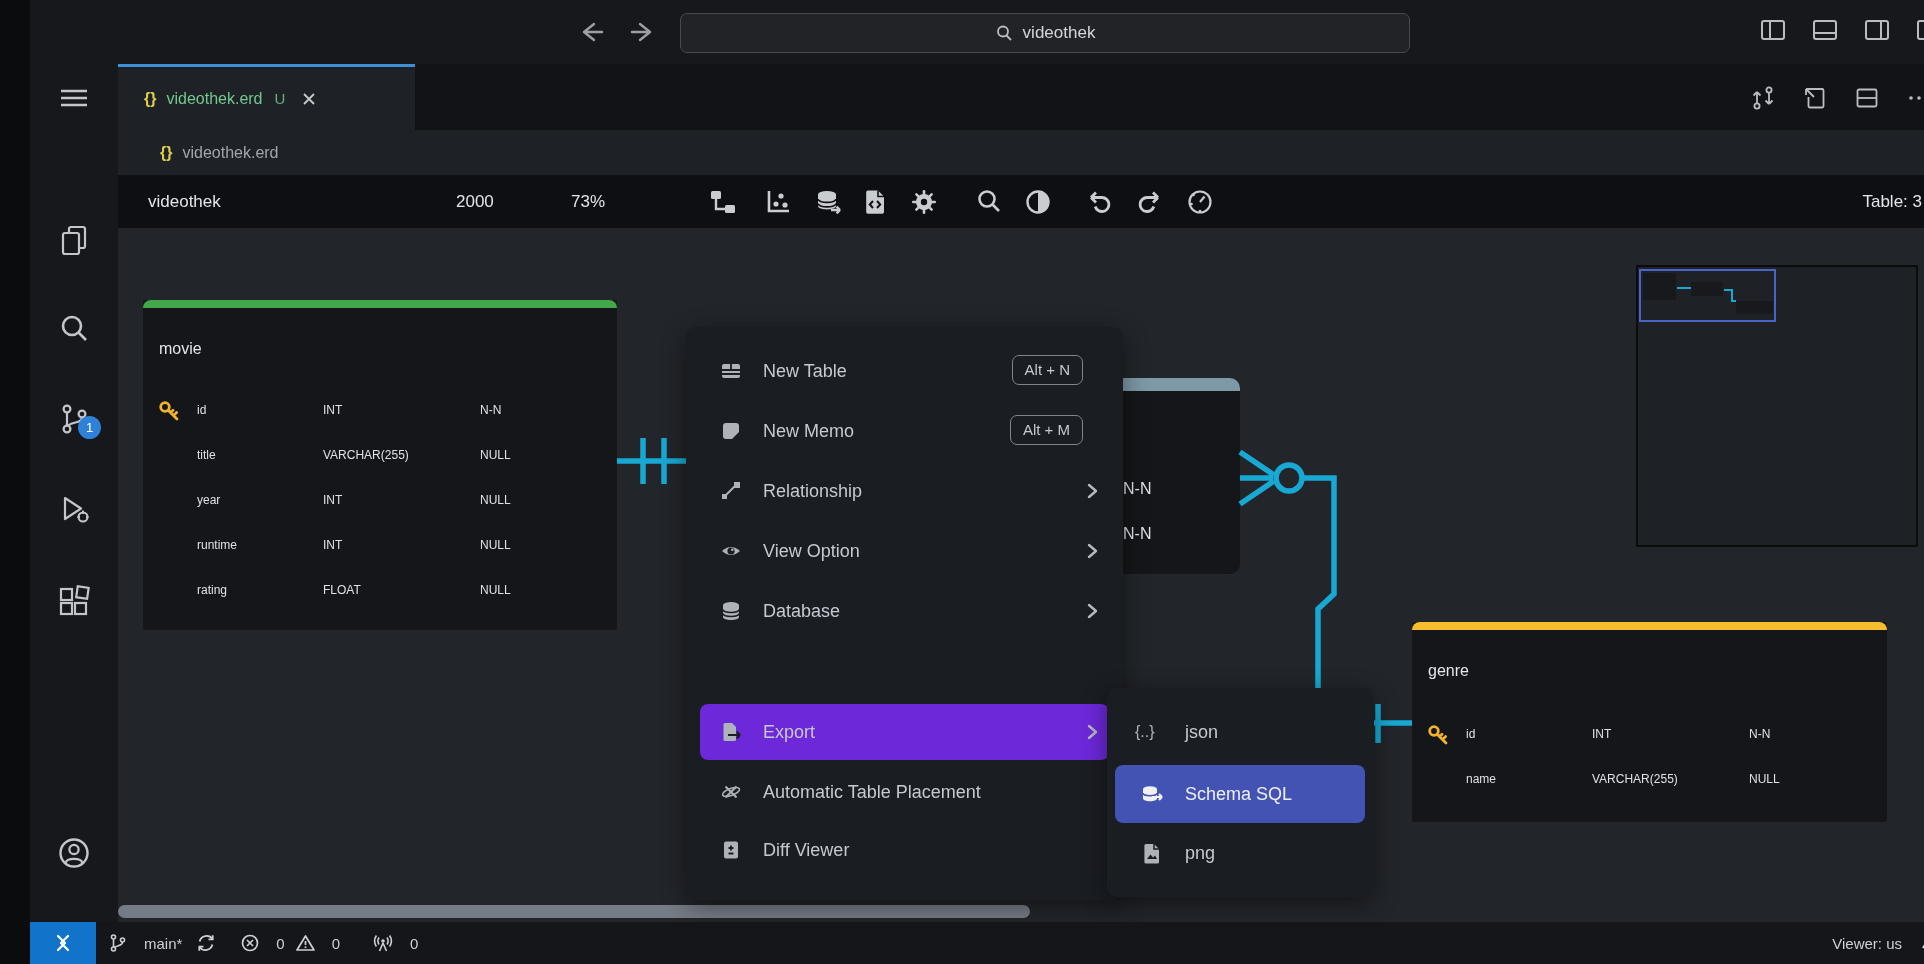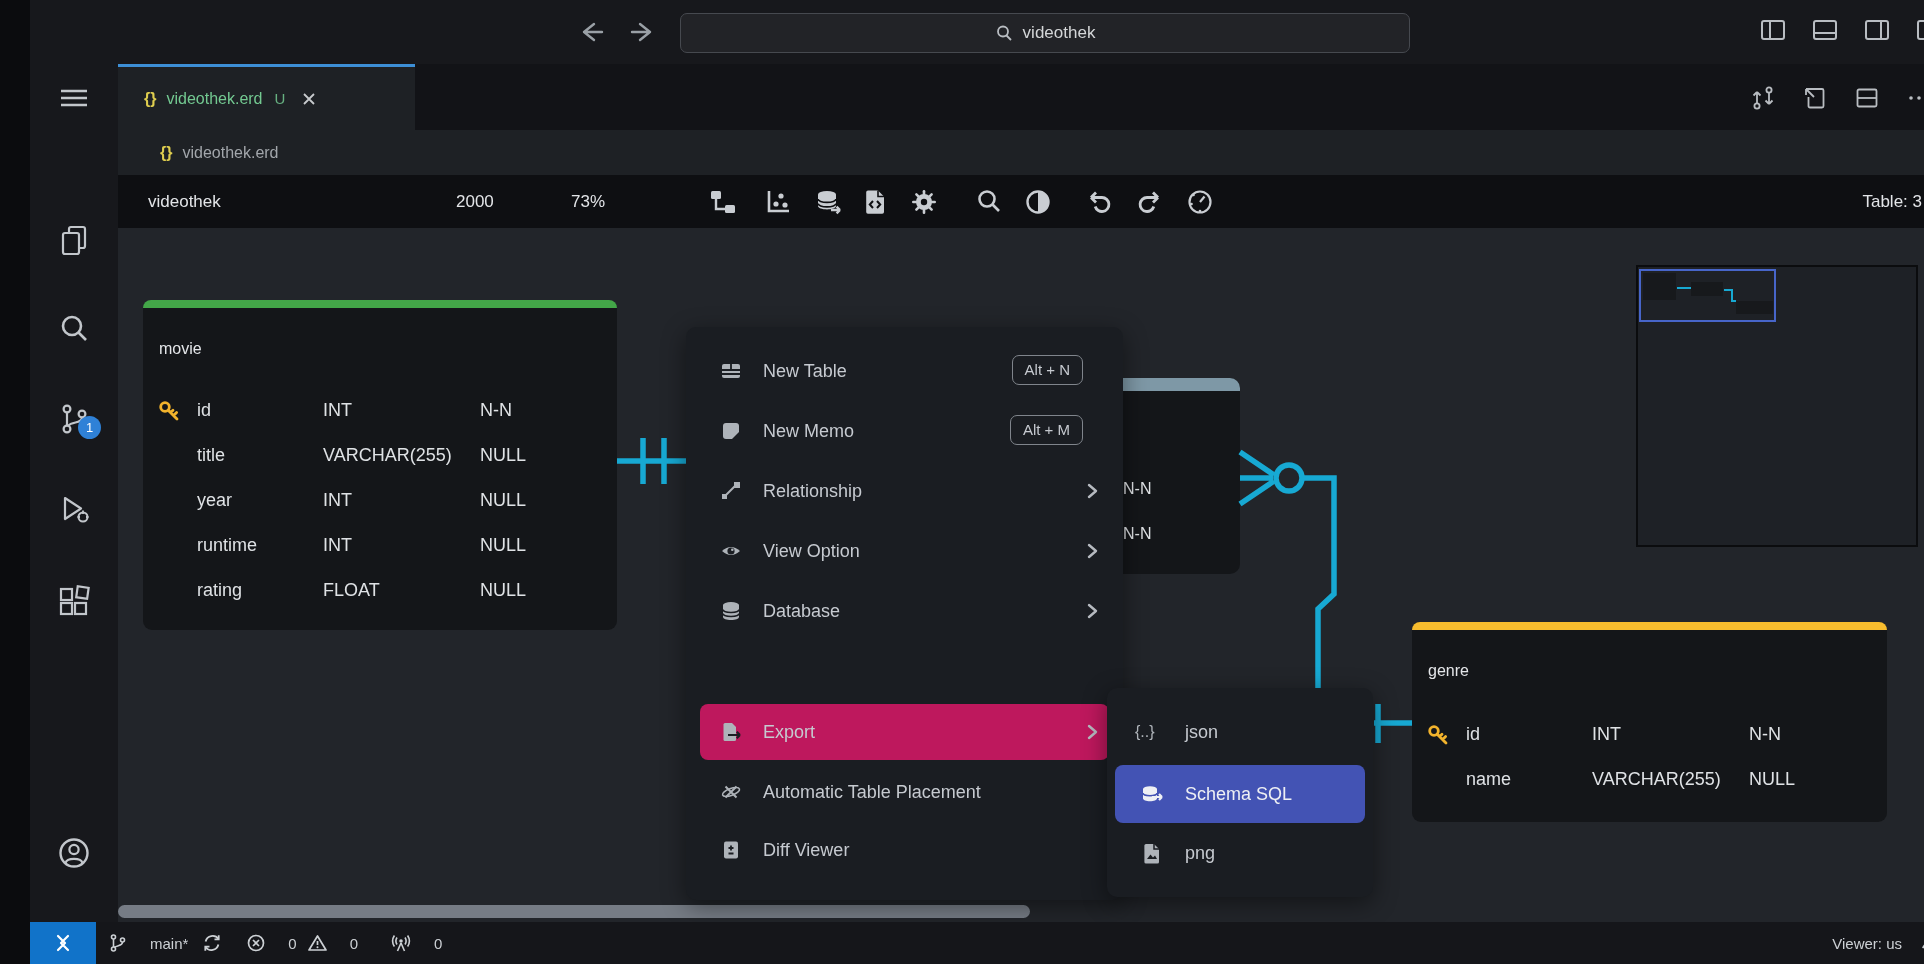--- a/index.html
+++ b/index.html
@@ -39,25 +39,25 @@
 
   
   .erdtoolbar{left:88px;top:175px;width:1836px;height:53px;background:#0e0f12;color:#e3e5e8;}
   .erdtoolbar .txt{top:0;height:53px;line-height:53px;font-size:17px;}
   .tool-ico{top:13px;width:28px;height:28px;color:#c9cdd2;cursor:pointer;}
 
   
   .canvas{left:88px;top:228px;width:1836px;height:694px;background:#22252a;overflow:hidden;}
 
   
-  .etable{background:#141619;border-radius:9px;z-index:2;cursor:grab;}
+  .etable{background:#141619;border-radius:2px;z-index:2;cursor:grab;}
   .etable .bar{left:0;top:0;right:0;height:8px;border-radius:9px 9px 0 0;}
   .etable .etitle{left:16px;top:40px;font-size:16px;color:#e4e6e9;}
   .trow{left:0;right:0;height:45px;}
-  .trow span{position:absolute;top:0;line-height:45px;font-size:18px;color:#dfe2e5;white-space:nowrap;}
+  .trow span{position:absolute;top:0;line-height:45px;font-size:12px;color:#dfe2e5;white-space:nowrap;}
   .cn{left:54px;} .ct{left:180px;} .cc{left:337px;}
   .keyico{left:15px;top:11px;width:23px;height:23px;}
 
   .hidden-table{left:862px;top:150px;width:260px;height:196px;background:#141619;
     border-radius:10px;z-index:2;}
   .hidden-table .bar{left:0;top:0;right:0;height:13px;border-radius:10px 10px 0 0;}
   .hidden-table span{position:absolute;left:143px;font-size:16px;color:#dfe2e5;}
 
   .lines{left:0;top:0;z-index:4;pointer-events:none;}
 
@@ -68,41 +68,41 @@
   .mm-rect{background:#17191c;}
 
   
   .hscroll{left:0;top:677px;width:912px;height:13px;border-radius:7px;background:#767c85;z-index:7;cursor:pointer;}
   .vscroll{left:1820px;top:10px;width:10px;height:125px;border-radius:5px;background:#767c85;z-index:7;cursor:pointer;}
 
   
   .ctxmenu{left:568px;top:99px;width:437px;height:573px;background:#1a1d22;border-radius:10px;
     z-index:10;box-shadow:0 6px 24px rgba(0,0,0,.45);}
   .mi{left:14px;width:409px;height:56px;border-radius:8px;cursor:pointer;}
-  .mi.active{background:#be185d;}
+  .mi.active{background:#6d28d9;}
   .mi .lab{position:absolute;left:63px;top:0;line-height:56px;font-size:18px;color:#c6cad0;white-space:nowrap;}
   .mi .mico{position:absolute;left:20px;top:17px;width:22px;height:22px;color:#aeb3b9;}
   .mi .chev{position:absolute;right:8px;top:19px;width:18px;height:18px;color:#b6bac0;}
   .mi .kbd{position:absolute;right:26px;top:12px;height:28px;line-height:28px;padding:0 12px;
     border:1px solid #80858c;border-radius:7px;font-size:15px;color:#c6cad0;}
 
   
   .submenu{left:989px;top:460px;width:266px;height:209px;background:#1a1d22;border-radius:10px;
     z-index:11;box-shadow:0 6px 24px rgba(0,0,0,.45);}
   .smi{left:8px;width:250px;height:58px;border-radius:8px;cursor:pointer;}
   .smi .lab{position:absolute;left:70px;top:0;line-height:58px;font-size:18px;color:#c6cad0;}
   .smi .mico{position:absolute;left:25px;top:18px;width:24px;height:24px;color:#aeb3b9;}
   .smi.active .lab{color:#eef0f4;}
   .json-glyph{position:absolute;left:20px;top:0;line-height:58px;font-size:16px;color:#aeb3b9;}
 
   
   .statusbar{left:0;top:922px;width:1924px;height:42px;background:#15161a;color:#ccd0d4;
     font-size:15px;display:flex;align-items:center;z-index:12;}
   .remotebox{width:66px;height:42px;display:flex;align-items:center;justify-content:center;cursor:pointer;}
-  .sb-item{display:flex;align-items:center;gap:22px;cursor:pointer;}
+  .sb-item{display:flex;align-items:center;gap:16px;cursor:pointer;}
   .sb-right{position:absolute;right:14px;top:0;height:42px;display:flex;align-items:center;gap:18px;}
 </style>
 </head>
 <body>
 
 <div class="screen">
 
   <div class="abs titlebar">
     <div class="abs nav-arrow" style="left:546px;">
       <svg width="34" height="32" viewBox="0 0 34 32">

